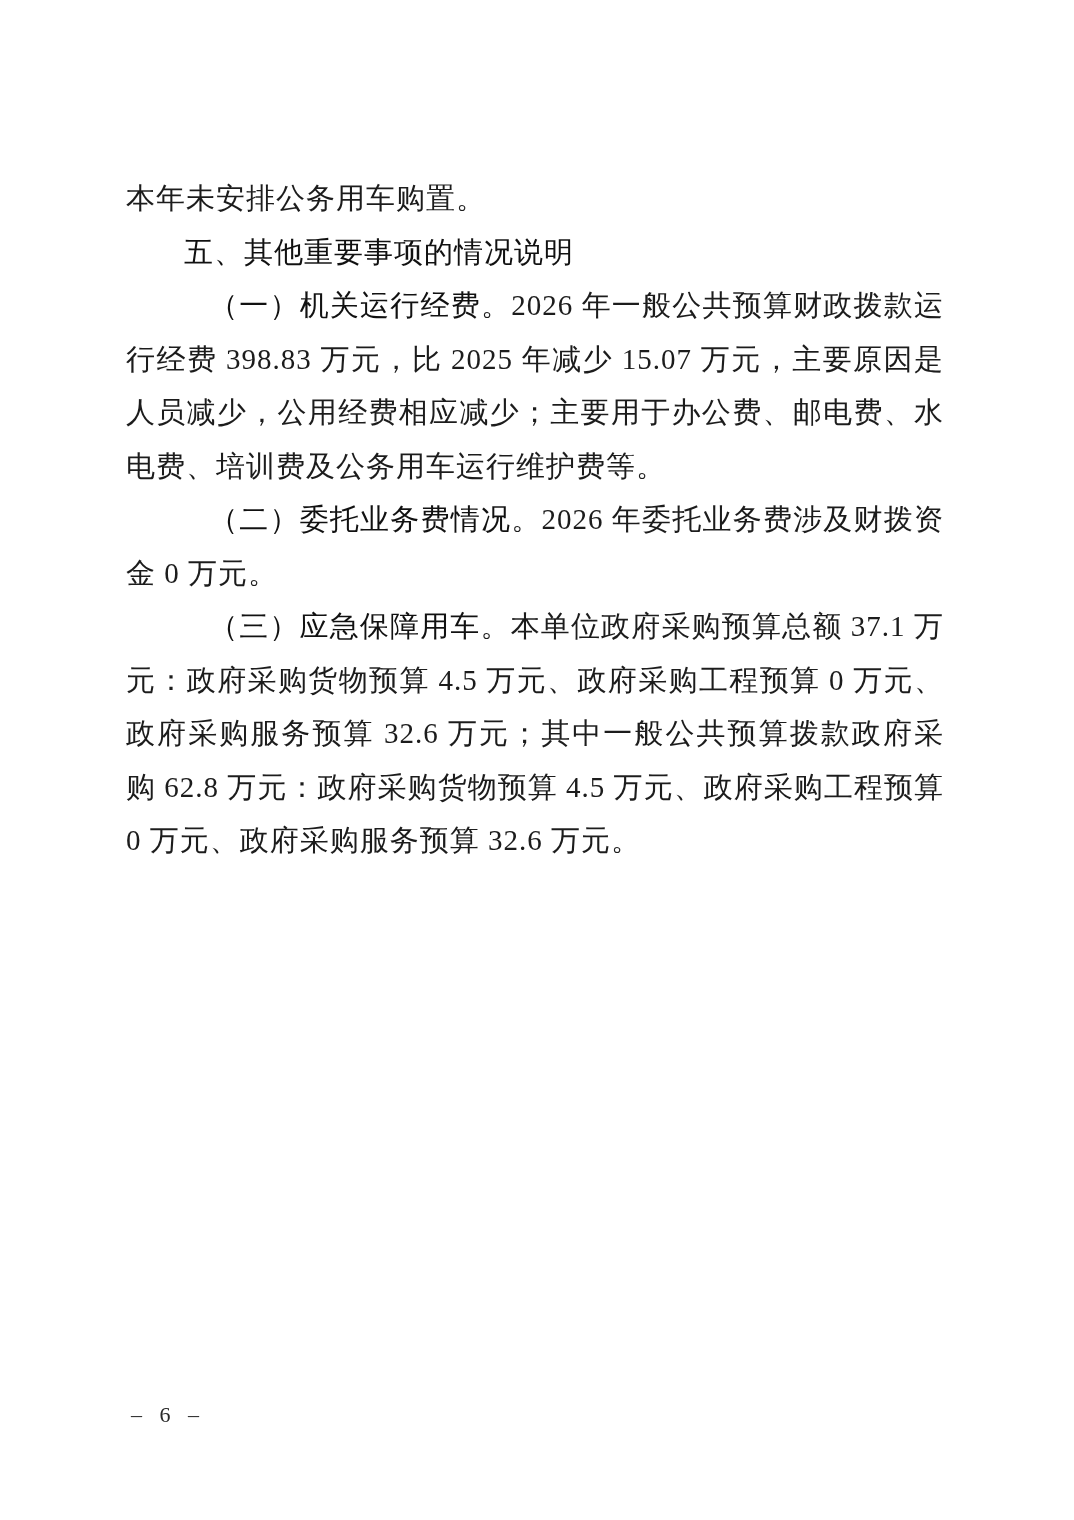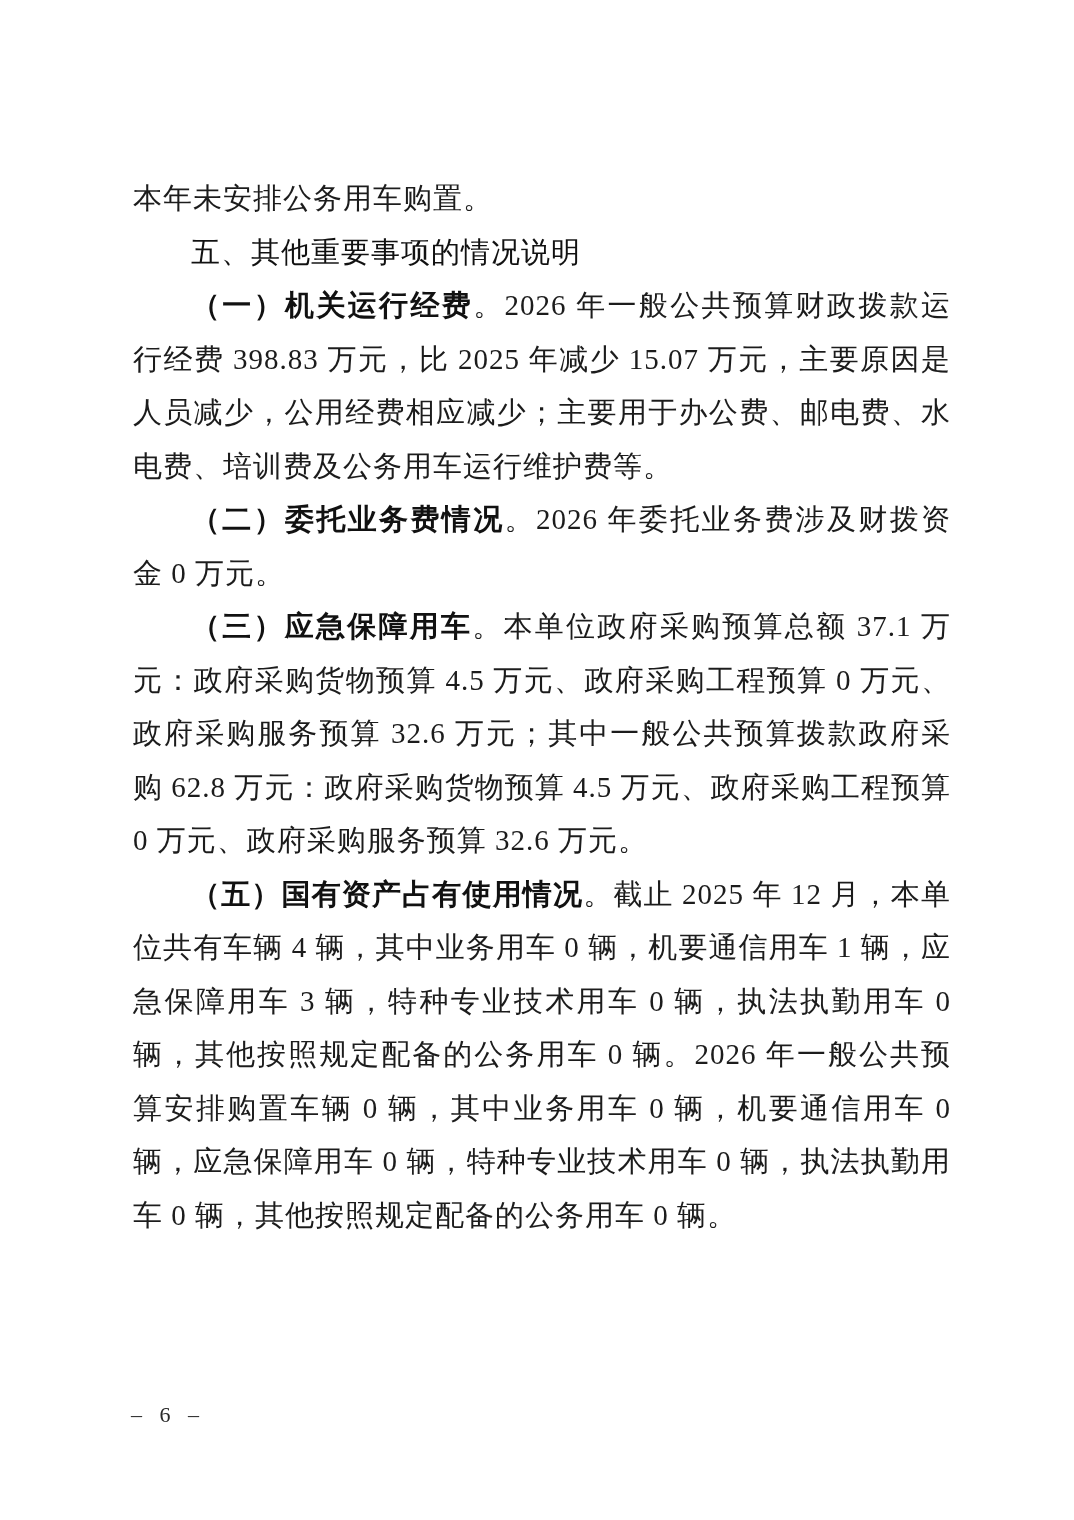--- a/index.html
+++ b/index.html
@@ -14,21 +14,21 @@
     color: #1c1c1c;
     overflow: hidden;
   }
   .page {
     position: absolute;
     inset: 0;
     background: #ffffff;
   }
   .text-block {
     position: absolute;
-    left: 133px;
+    left: 126px;
     top: 172px;
     width: 818px;
   }
   .body-para,
   .section-heading {
     margin: 0;
     font-size: 29px;
     line-height: 53.5px;
     text-align: justify;
     text-indent: 2em;
@@ -39,22 +39,23 @@
   .no-indent {
     text-indent: 0;
   }
   .section-heading {
     font-family: "Liberation Sans", "DejaVu Sans", sans-serif;
     font-weight: 400;
     color: #111111;
   }
   .lead {
     font-family: "Liberation Sans", "DejaVu Sans", sans-serif;
-    font-weight: 700;
+    font-weight: 400;
     color: #111111;
+    margin-left: 25px;
   }
   .page-footer {
     position: absolute;
     left: 131px;
     top: 1398px;
     font-size: 22px;
     line-height: 34px;
     letter-spacing: 6px;
     font-family: "Liberation Serif", "DejaVu Serif", serif;
     color: #2a2a2a;
@@ -71,21 +72,20 @@
 
     <h2 class="section-heading">五、其他重要事项的情况说明</h2>
 
     <p class="body-para"><span class="lead">（一）机关运行经费</span><span class="body-run">。2026 年一般公共预算财政拨款运行经费 398.83 万元，比 2025 年减少 15.07 万元，主要原因是人员减少，公用经费相应减少；主要用于办公费、邮电费、水电费、培训费及公务用车运行维护费等。</span></p>
 
     <p class="body-para"><span class="lead">（二）委托业务费情况</span><span class="body-run">。2026 年委托业务费涉及财拨资金 0 万元。</span></p>
 
     <p class="body-para"><span class="lead">（三）应急保障用车</span><span class="body-run">。本单位政府采购预算总额 37.1 万元：政府采购货物预算 4.5 万元、政府采购工程预算 0 万元、政府采购服务预算 32.6 万元；其中一般公共预算拨款政府采购 62.8 万元：政府采购货物预算 4.5 万元、政府采购工程预算 0 万元、政府采购服务预算 32.6 万元。</span></p>
 
 
-    <p class="body-para"><span class="lead">（五）国有资产占有使用情况</span><span class="body-run">。截止 2025 年 12 月，本单位共有车辆 4 辆，其中业务用车 0 辆，机要通信用车 1 辆，应急保障用车 3 辆，特种专业技术用车 0 辆，执法执勤用车 0 辆，其他按照规定配备的公务用车 0 辆。2026 年一般公共预算安排购置车辆 0 辆，其中业务用车 0 辆，机要通信用车 0 辆，应急保障用车 0 辆，特种专业技术用车 0 辆，执法执勤用车 0 辆，其他按照规定配备的公务用车 0 辆。</span></p>
 
   </main>
 
   <footer class="page-footer">
     <span>– 6 –</span>
   </footer>
 
 </div>
 
 </body></html>

